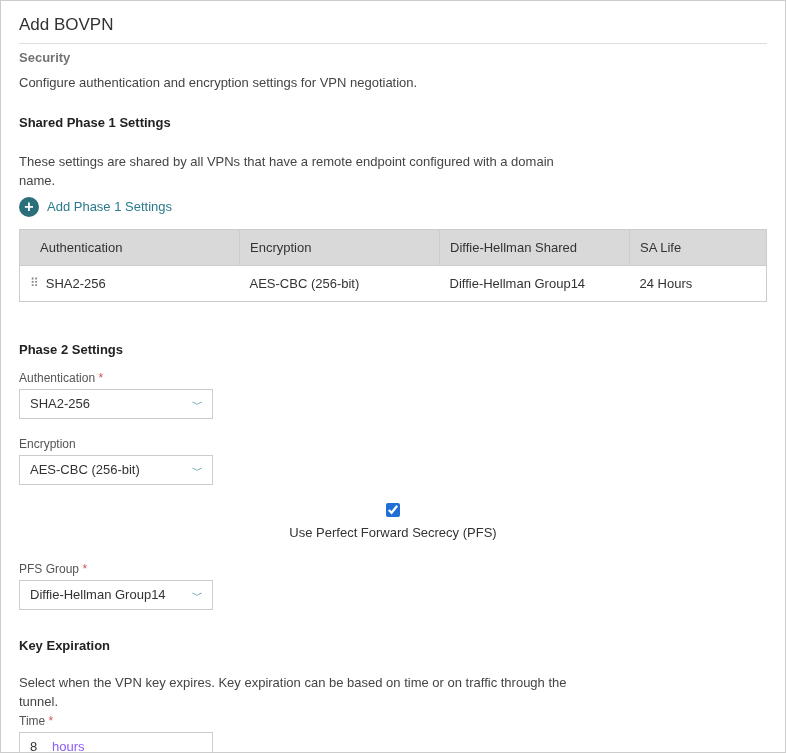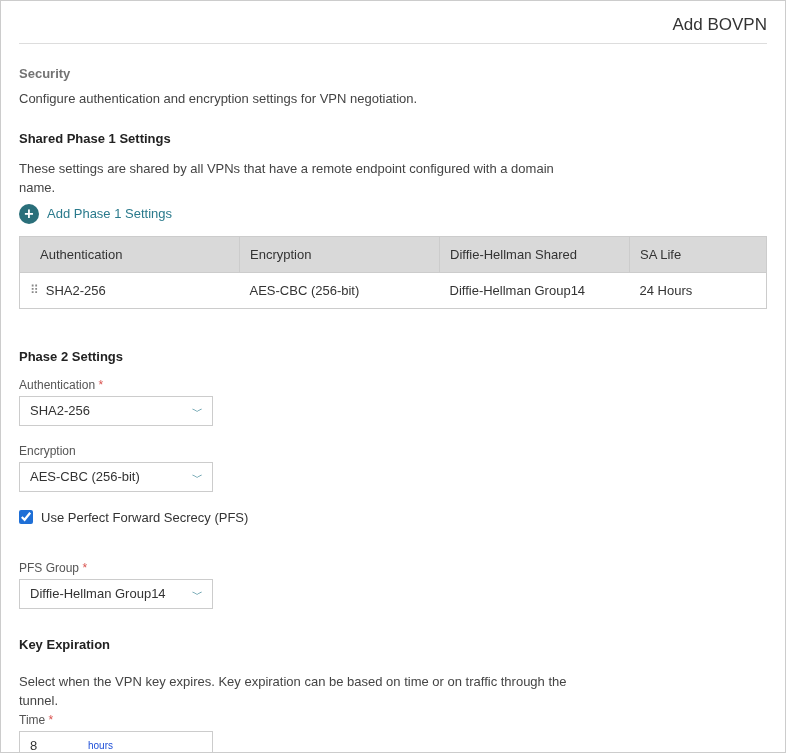--- a/index.html
+++ b/index.html
@@ -17,41 +17,40 @@
       border: 1px solid #ccc;
       padding: 14px 18px;
       overflow: hidden;
     }
     .page-title {
       font-size: 17px;
       font-weight: 400;
       color: #333;
       padding-bottom: 8px;
       border-bottom: 1px solid #ddd;
-      margin-bottom: 22px;
-      text-align: right;
+      margin-bottom: 6px;
     }
     .section-heading {
       font-size: 13px;
       font-weight: 700;
       color: #737373;
       margin-bottom: 8px;
     }
     .section-desc {
       font-size: 13px;
       color: #444;
       margin-bottom: 22px;
       line-height: 1.5;
       max-width: 560px;
     }
     .subheading {
       font-size: 13px;
       font-weight: 700;
       color: #222;
-      margin-bottom: 13px;
+      margin-bottom: 22px;
     }
     .add-link-row {
       display: flex;
       align-items: center;
       gap: 8px;
       margin-bottom: 12px;
       cursor: pointer;
     }
     .plus-circle {
       width: 20px;
@@ -138,21 +137,22 @@
       top: 50%;
       transform: translateY(-50%);
       pointer-events: none;
       color: #2a7a8c;
       font-size: 11px;
     }
     .checkbox-row {
       display: flex;
       align-items: center;
       gap: 8px;
-      margin-bottom: 36px;
+      margin-bottom: 22px;
+      flex-direction: column;
     }
     .checkbox-row input[type="checkbox"] {
       width: 14px;
       height: 14px;
       accent-color: #1f6fd6;
       cursor: pointer;
     }
     .checkbox-row label {
       font-size: 13px;
       color: #333;
@@ -173,23 +173,22 @@
     }
     .time-input-wrap input {
       border: none;
       outline: none;
       font-size: 13px;
       color: #333;
       width: 16px;
       text-align: left;
     }
     .time-unit {
-      color: #1d4ed8;
-      font-size: 10px;
-      margin-left: 36px;
+      color: #8b5cf6;
+      font-size: 13px;
     }
     .col-auth { width: 220px; }
     .col-enc { width: 200px; }
     .col-dh { width: 190px; }
     .col-sa { }
   </style>
 </head>
 <body>
 
 <div class="page-title">Add BOVPN</div>

